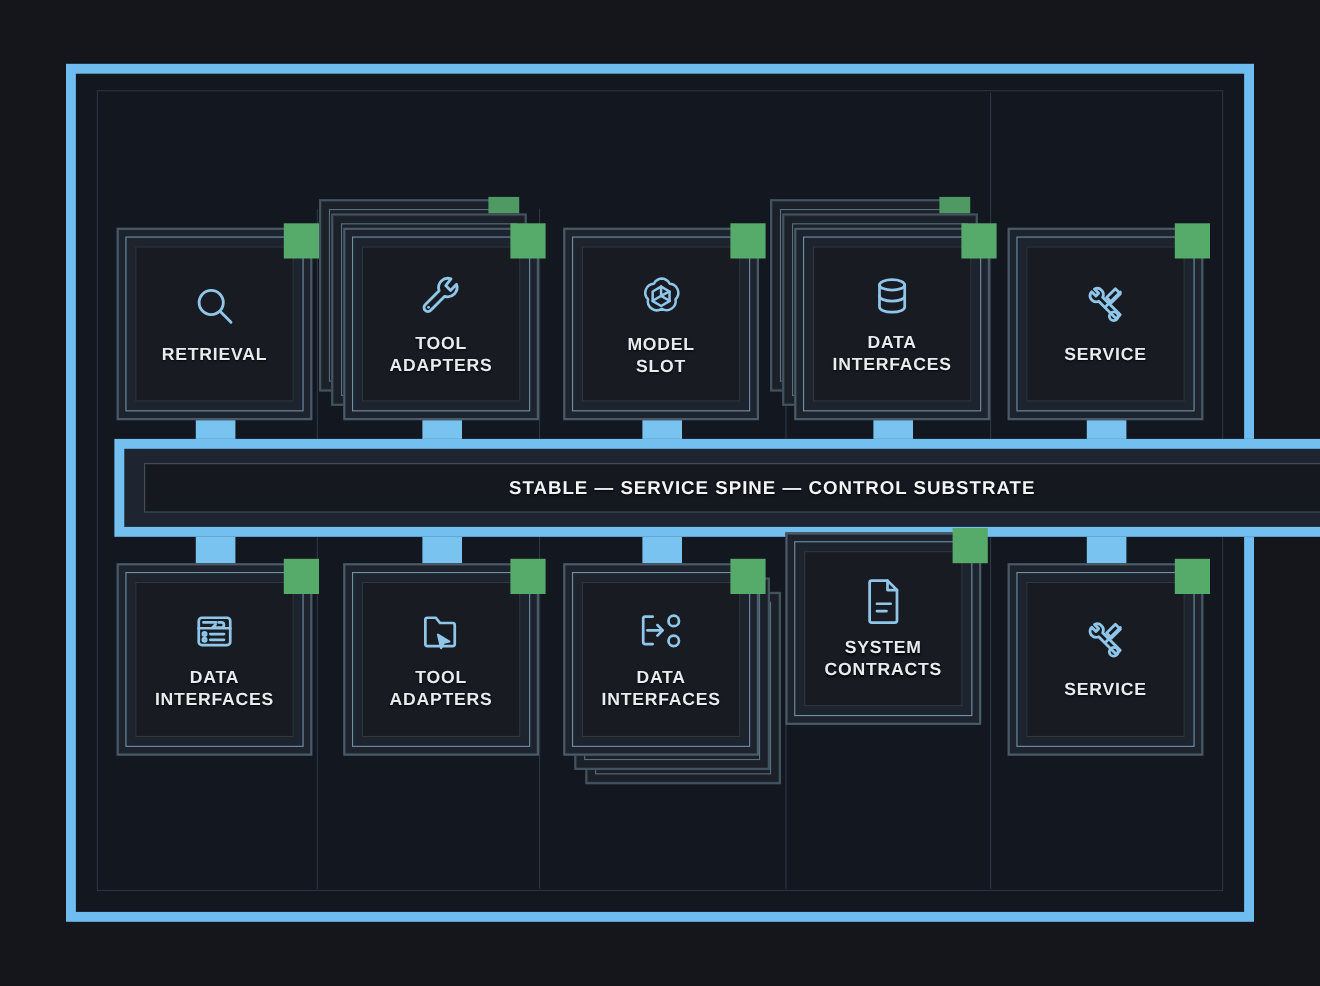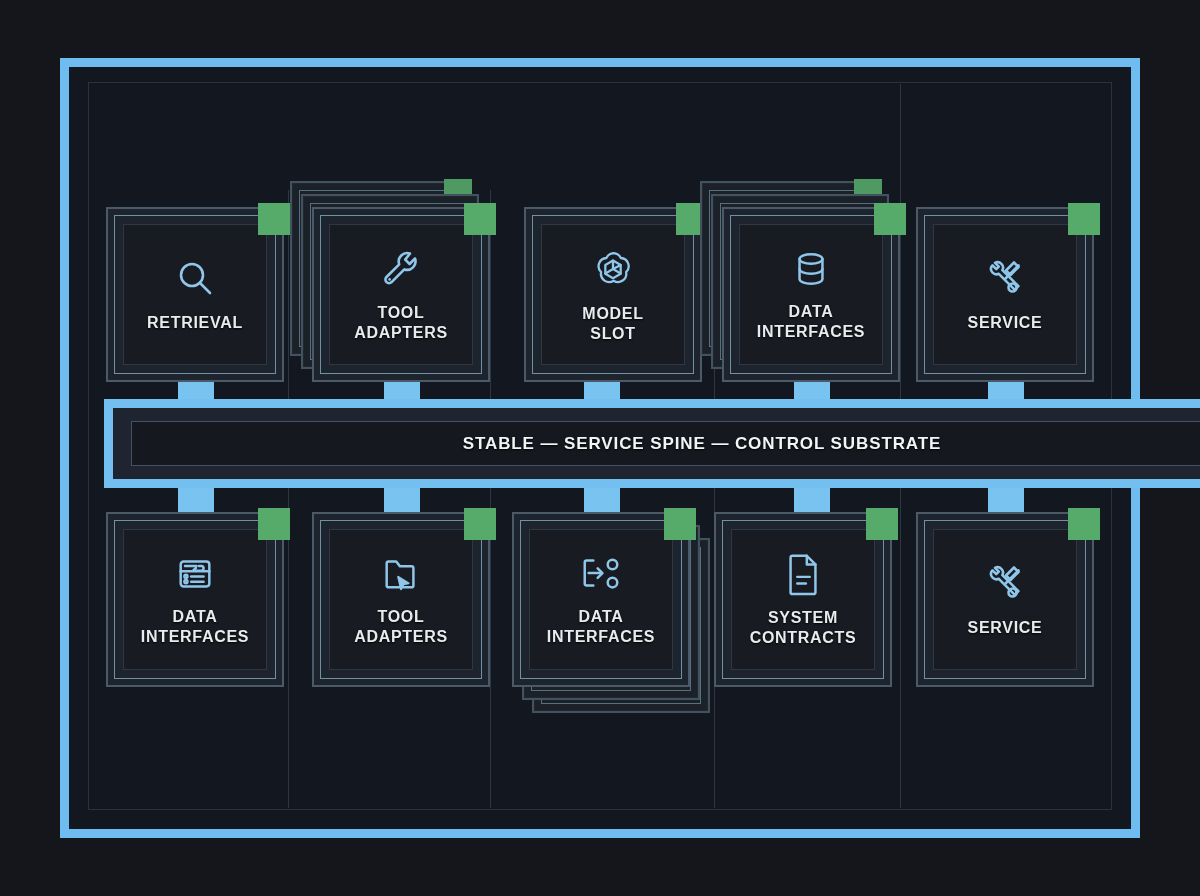--- a/index.html
+++ b/index.html
@@ -156,21 +156,21 @@
       <circle cx="10.6" cy="32.4" r="1.3" fill="#8fc6ea" stroke="none"></circle>
               </svg>
             </div>
             <div class="card-label">TOOL
 ADAPTERS</div>
           </div>
           <div class="badge"></div>
         </div>
       </div>
       <div class="card-wrap" style="left: 512px; top: 207px; width: 178px; height: 175px;">
-        <div class="card" style="width: 178px; height: 175px; margin-left: 12px;">
+        <div class="card" style="width: 178px; height: 175px;">
           <div class="card-ring"></div>
           <div class="card-face">
             <div class="icon">
               <svg width="46" height="46" viewBox="0 0 48 48" fill="none" stroke="#8fc6ea" stroke-width="2.4" stroke-linejoin="round" stroke-linecap="round">
       <path d="M24 7.5c3.6 0 6.6 2 8.2 5 3.4.2 6.4 2.3 7.6 5.6 1.2 3.3.3 6.8-2.1 9.1.6 3.3-.7 6.8-3.6 8.8-2.9 2-6.6 2-9.4.2-2.9 1.9-6.7 1.9-9.6-.1-2.9-2-4.2-5.5-3.5-8.9-2.4-2.3-3.3-5.8-2.1-9.1 1.2-3.3 4.2-5.4 7.6-5.6 1.6-3 4.6-5 8.2-5z"></path>
       <path d="M24 15.2 32 19.8v9.2L24 33.6 16 29V19.8z"></path>
       <path d="M24 15.2V24l8 4.6M24 24l-8 4.6M24 24l8-4.2"></path>
               </svg>
             </div>
             <div class="card-label">MODEL
@@ -285,21 +285,21 @@
       <circle cx="35" cy="11" r="5"></circle>
                 <circle cx="35" cy="30" r="5"></circle>
               </svg>
             </div>
             <div class="card-label">DATA
 INTERFACES</div>
           </div>
           <div class="badge"></div>
         </div>
       </div>
-      <div class="card-wrap" style="left: 714px; top: 512px; width: 178px; height: 175px;">
+      <div class="card-wrap" style="left: 714px; top: 484px; width: 178px; height: 175px;">
         <div class="card" style="width: 178px; height: 175px;">
           <div class="card-ring"></div>
           <div class="card-face">
             <div class="icon">
               <svg width="40" height="44" viewBox="0 0 40 46" fill="none" stroke="#8fc6ea" stroke-width="2.6" stroke-linecap="round" stroke-linejoin="round">
       <path d="M9 4h15l9 9v29a2 2 0 0 1-2 2H9a2 2 0 0 1-2-2V6a2 2 0 0 1 2-2z"></path>
       <path d="M24 4v9h9"></path>
       <path d="M14 26h13"></path>
                 <path d="M14 33h9"></path>
               </svg>

